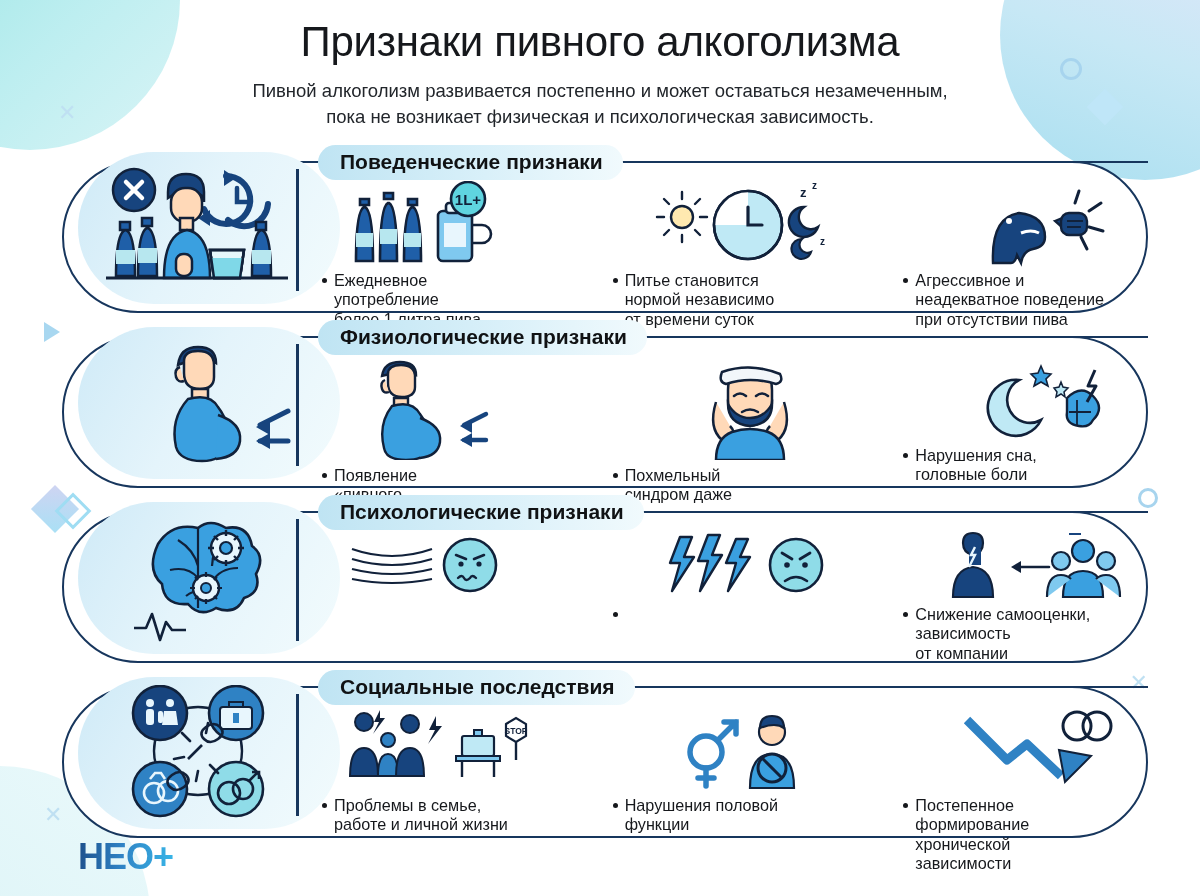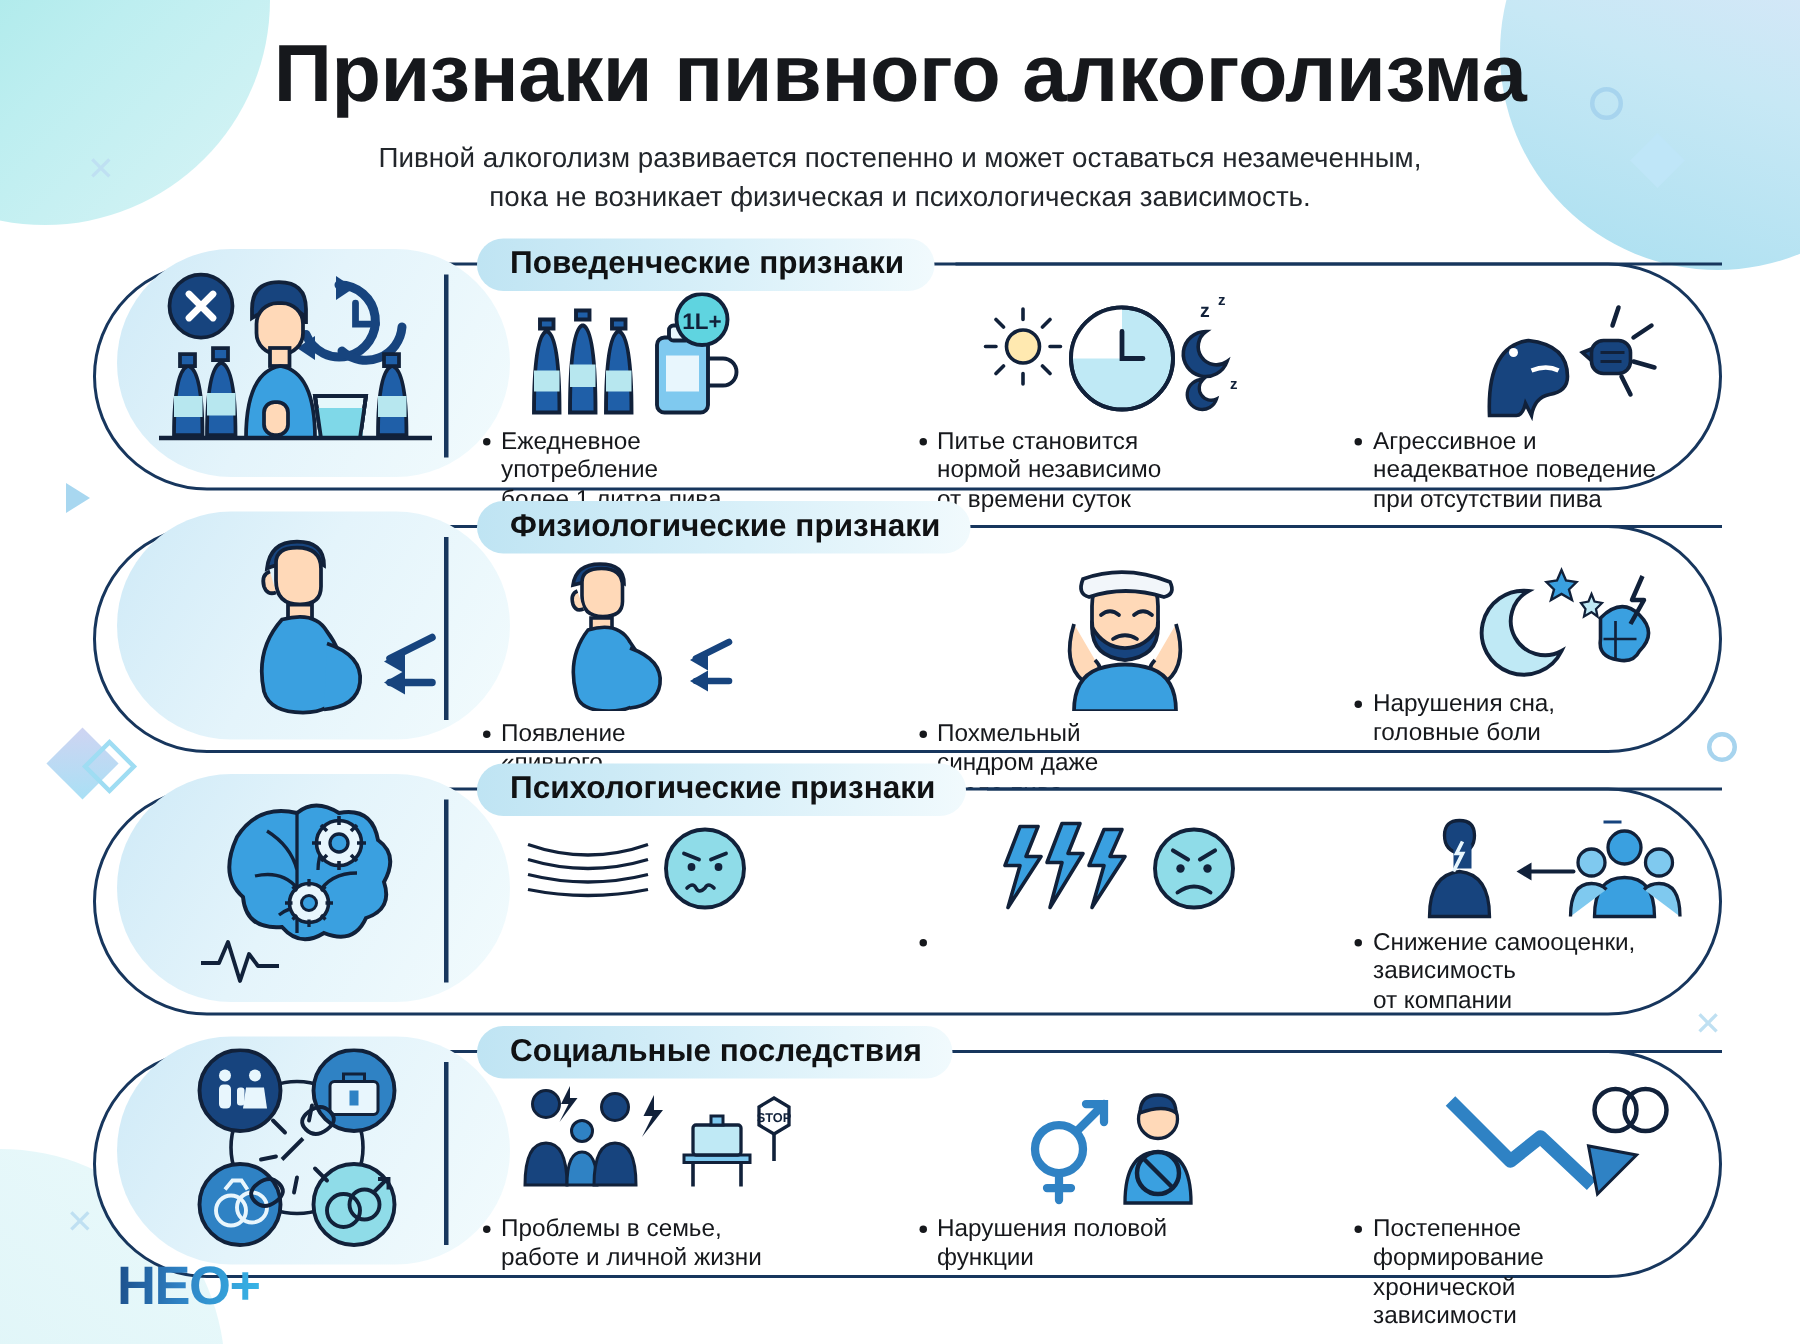--- a/index.html
+++ b/index.html
@@ -40,22 +40,22 @@
     border-radius: 50%;
     background: transparent;
   }
   .diamond { transform: rotate(45deg); }
 
   .sparkle { color: #bfe0f2; font-size: 22px; line-height: 1; font-weight: 300; }
 
   
   .header { position: relative; z-index: 4; padding-top: 18px; text-align: center; }
   .title {
-    font-size: 54px;
-    font-weight: bold;
+    font-size: 42px;
+    font-weight: normal;
     color: #16181c;
     letter-spacing: -0.3px;
   }
   .subtitle {
     margin-top: 12px;
     font-size: 18.5px;
     color: #22262b;
     line-height: 1.38;
   }
 

